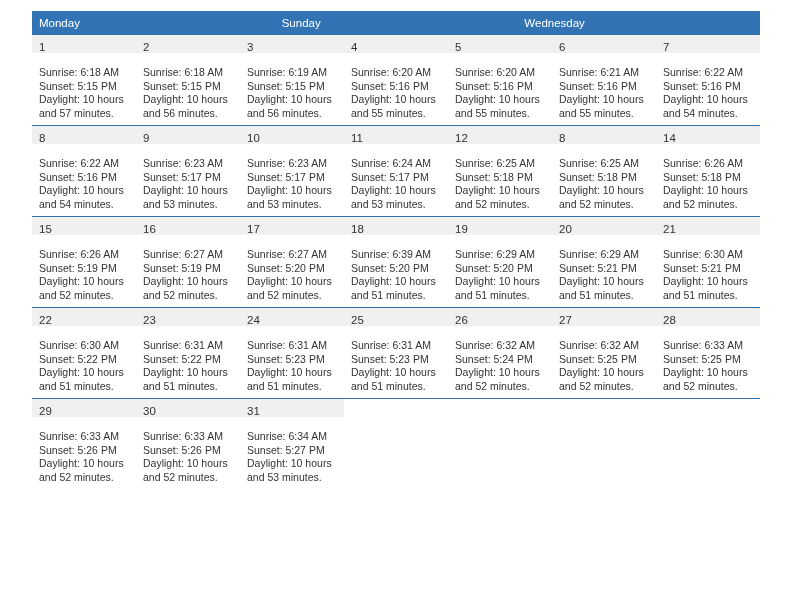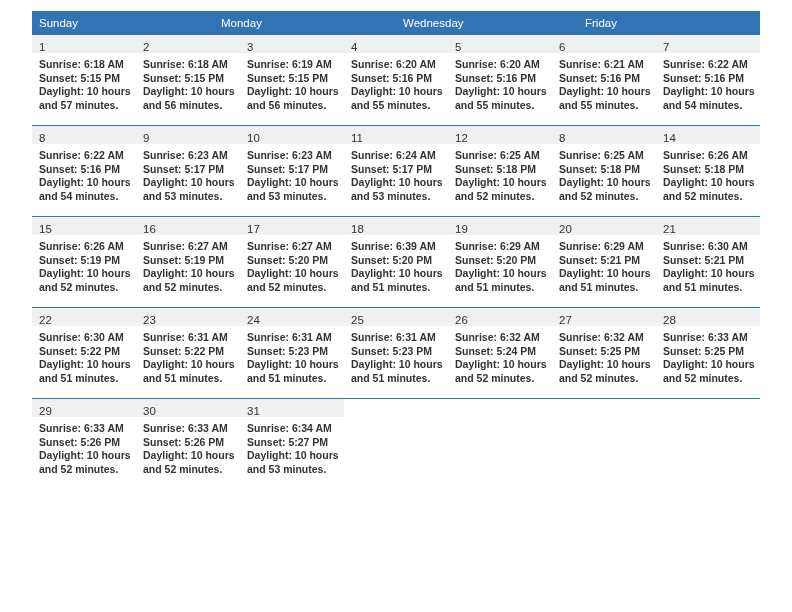--- a/index.html
+++ b/index.html
@@ -129,43 +129,41 @@
   }
   .day-cell.empty .day-num-band {
     background: transparent;
   }
   .day-num {
     font-size: 11.5px;
     line-height: 14px;
     color: #333333;
   }
   .day-info {
-    padding: 5px 7px 0 7px;
-    box-sizing: border-box;
-    font-weight: bold;
+    padding: 13px 7px 0 7px;
+    box-sizing: border-box;
   }
   .day-info div {
     font-size: 10.5px;
     line-height: 13.5px;
     color: #333333;
     white-space: nowrap;
   }
 </style>
 </head>
 <body>
 
 <div class="page">
 
 
   <div class="calendar">
     <div class="weekday-row" id="weekday-row">
+        <div class="weekday">Monday</div>
         <div class="weekday">Sunday</div>
-        <div class="weekday">Monday</div>
         <div class="weekday">Wednesday</div>
-        <div class="weekday">Friday</div>
       </div>
     <div id="weeks-container">
         <div class="week-row first">
           <div class="day-cell">
             <div class="day-num-band"><span class="day-num">1</span></div>
             <div class="day-info">
               <div>Sunrise: 6:18 AM</div>
               <div>Sunset: 5:15 PM</div>
               <div>Daylight: 10 hours</div>
               <div>and 57 minutes.</div>

